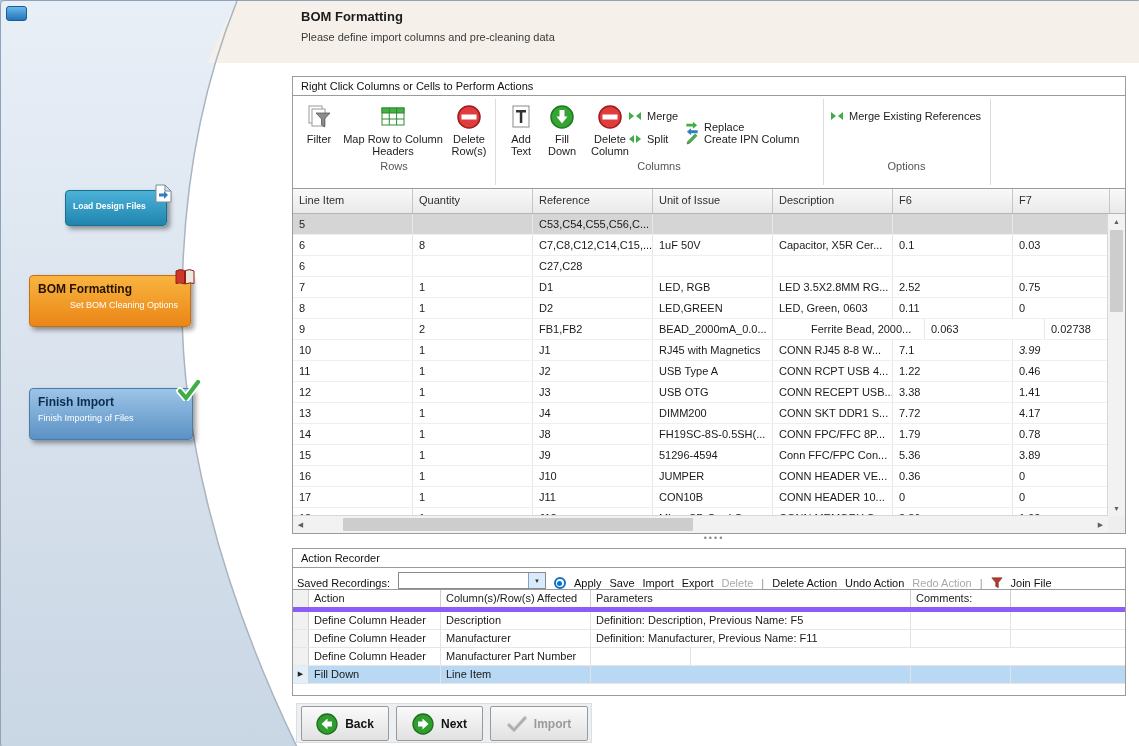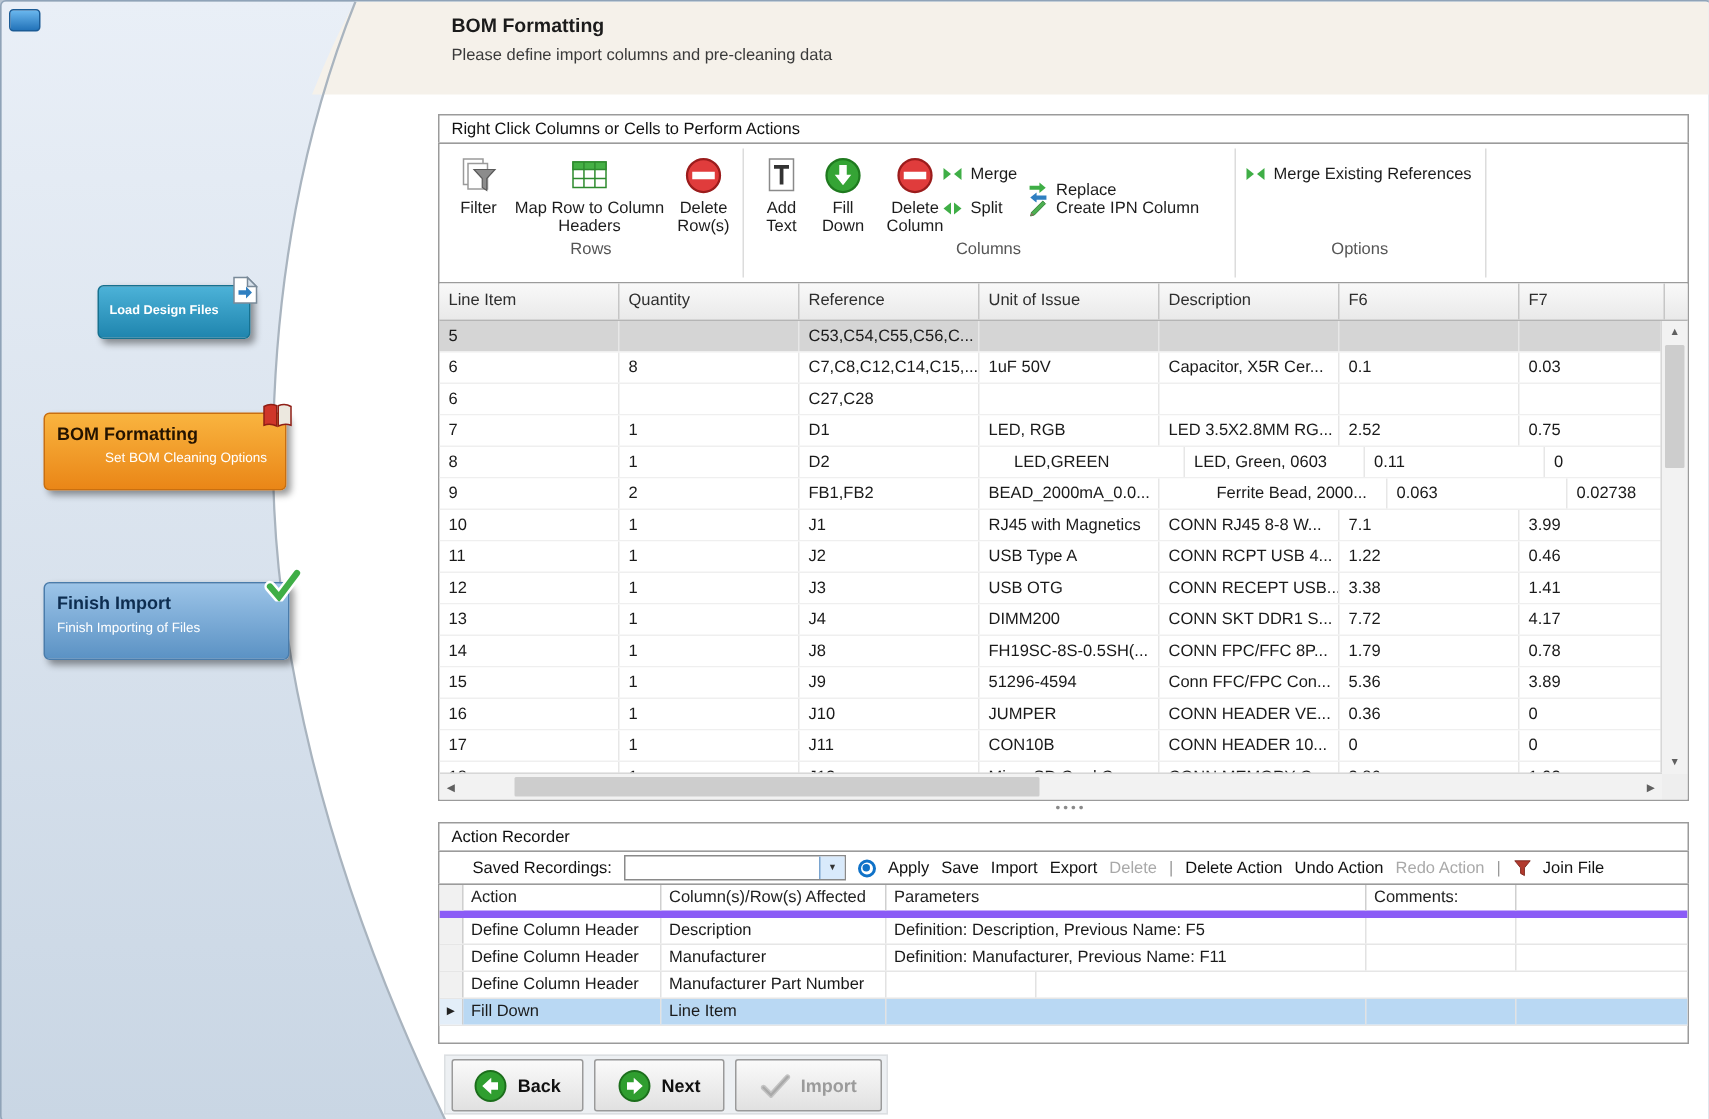--- a/index.html
+++ b/index.html
@@ -68,21 +68,21 @@
   .hthumb{position:absolute;top:2px;left:50px;width:350px;height:13px;background:#cdcdcd;border-radius:1px;}
 
   
   .grip{left:700px;top:534px;width:26px;height:8px;color:#8a8a8a;font-size:9px;line-height:6px;
         letter-spacing:2px;text-align:center;cursor:row-resize;}
 
   
   .rec-title{left:291px;top:547px;width:834px;height:20px;background:#fff;border:1px solid #9b9b9b;
              box-sizing:border-box;font-size:11px;color:#111;line-height:18px;padding-left:8px;}
   .rec-toolbar{left:291px;top:566px;width:834px;height:23px;background:#fff;border:1px solid #9b9b9b;
-               box-sizing:border-box;display:flex;align-items:center;gap:8px;padding:0 22px;font-size:11px;color:#111;}
+               box-sizing:border-box;display:flex;align-items:flex-end;gap:8px;padding:0 4px;font-size:11px;color:#111;}
   .combo{position:relative;width:148px;height:17px;background:#fff;border:1px solid #8a8a8a;box-sizing:border-box;flex:none;}
   .combo .btn{position:absolute;right:0;top:0;bottom:0;width:16px;background:#d9eafb;border-left:1px solid #7aa4cf;
               display:flex;align-items:center;justify-content:center;font-size:6px;color:#333;}
   .radio{width:12px;height:12px;border-radius:50%;border:2px solid #0f72c8;box-sizing:border-box;
          display:inline-flex;align-items:center;justify-content:center;flex:none;}
   .radio::after{content:"";width:5px;height:5px;border-radius:50%;background:#0f72c8;}
   .tlink{cursor:pointer;white-space:nowrap;}
   .tlink.dis{color:#a9a9a9;cursor:default;}
   .tsep{color:#999;}
 
@@ -321,42 +321,42 @@
           <div class="tcell" style="width: 120px;">D1</div>
           <div class="tcell" style="width: 120px;">LED, RGB</div>
           <div class="tcell" style="width: 120px;">LED 3.5X2.8MM RG...</div>
           <div class="tcell" style="width: 120px;">2.52</div>
           <div class="tcell" style="width: 97px;">0.75</div>
         </div>
         <div class="trow">
           <div class="tcell" style="width: 120px;">8</div>
           <div class="tcell" style="width: 120px;">1</div>
           <div class="tcell" style="width: 120px;">D2</div>
-          <div class="tcell" style="width: 120px; margin-left: 17px;">LED,GREEN</div>
+          <div class="tcell" style="width: 120px;">LED,GREEN</div>
           <div class="tcell" style="width: 120px;">LED, Green, 0603</div>
           <div class="tcell" style="width: 120px;">0.11</div>
           <div class="tcell" style="width: 97px;">0</div>
         </div>
         <div class="trow">
           <div class="tcell" style="width: 120px;">9</div>
           <div class="tcell" style="width: 120px;">2</div>
           <div class="tcell" style="width: 120px;">FB1,FB2</div>
           <div class="tcell" style="width: 120px;">BEAD_2000mA_0.0...</div>
           <div class="tcell" style="width: 120px; margin-left: 32px;">Ferrite Bead, 2000...</div>
           <div class="tcell" style="width: 120px;">0.063</div>
           <div class="tcell" style="width: 97px;">0.02738</div>
         </div>
         <div class="trow">
           <div class="tcell" style="width: 120px;">10</div>
           <div class="tcell" style="width: 120px;">1</div>
           <div class="tcell" style="width: 120px;">J1</div>
           <div class="tcell" style="width: 120px;">RJ45 with Magnetics</div>
           <div class="tcell" style="width: 120px;">CONN RJ45 8-8 W...</div>
           <div class="tcell" style="width: 120px;">7.1</div>
-          <div class="tcell" style="width: 97px;">3.99</div>
+          <div class="tcell" style="width: 97px; font-style: italic;">3.99</div>
         </div>
         <div class="trow">
           <div class="tcell" style="width: 120px;">11</div>
           <div class="tcell" style="width: 120px;">1</div>
           <div class="tcell" style="width: 120px;">J2</div>
           <div class="tcell" style="width: 120px;">USB Type A</div>
           <div class="tcell" style="width: 120px;">CONN RCPT USB 4...</div>
           <div class="tcell" style="width: 120px;">1.22</div>
           <div class="tcell" style="width: 97px;">0.46</div>
         </div>

